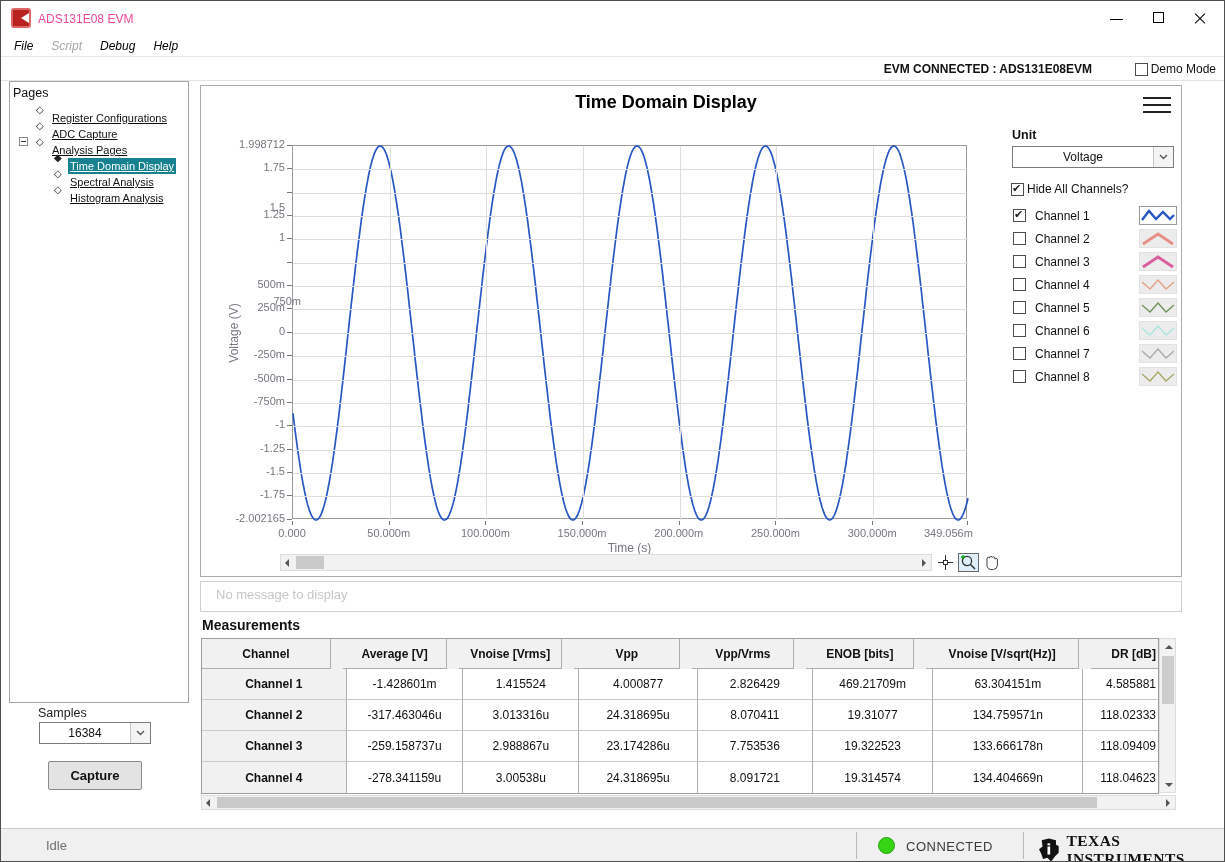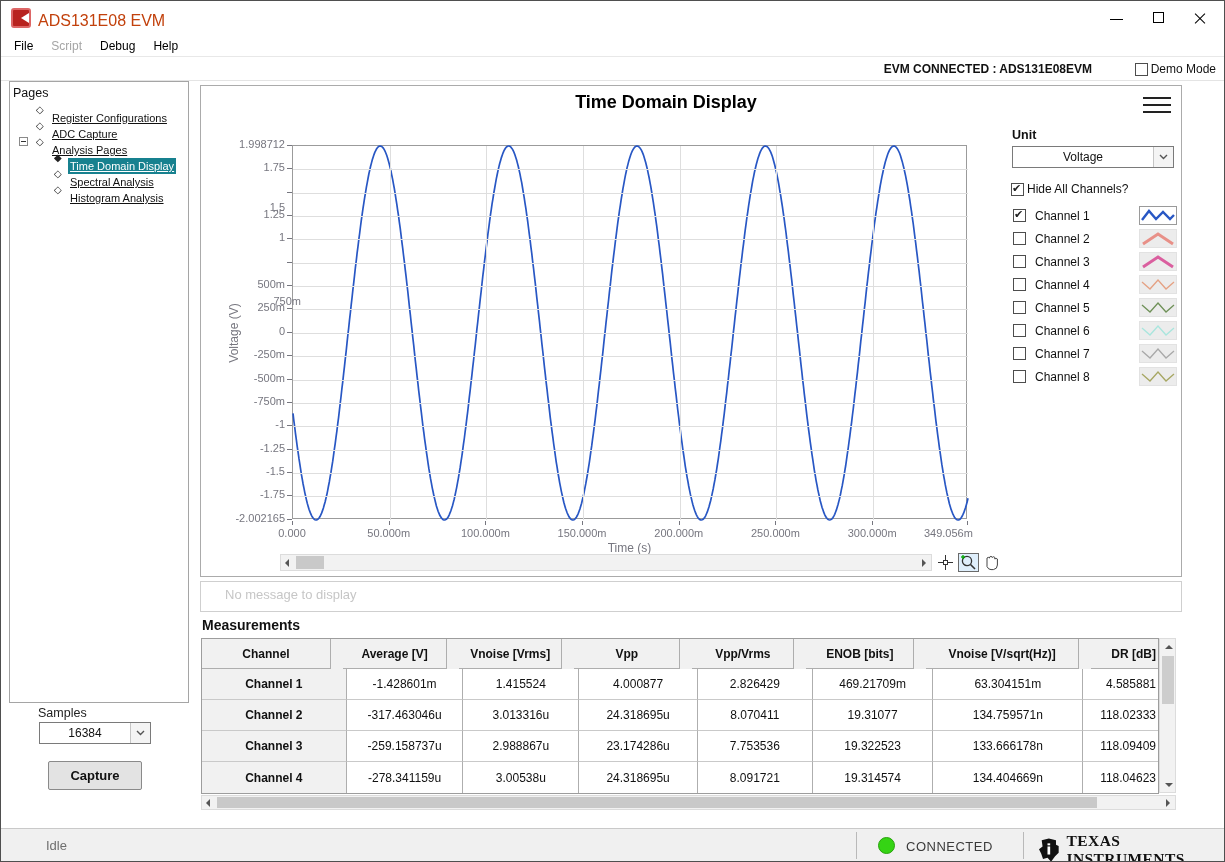--- a/index.html
+++ b/index.html
@@ -4,30 +4,30 @@
 <style>
   * { margin:0; padding:0; box-sizing:border-box; }
   html,body { background:#dcdcdc; }
   body { font-family:"Liberation Sans", sans-serif; font-size:12px; color:#111; }
   .win { position:relative; width:1225px; height:862px; background:#ffffff; border:1px solid #4f4f4f; overflow:hidden; }
 
   
   .titlebar { position:absolute; left:0; top:0; width:100%; height:35px; background:#fff; }
   .app-icon { position:absolute; left:10px; top:7px; width:20px; height:20px; background:#b8231f; border:2px solid #d66; border-radius:3px; }
   .app-icon:before { content:""; position:absolute; left:3px; top:3px; border:5px solid transparent; border-right:8px solid #fff; }
-  .title-text { position:absolute; left:37px; top:11px; font-size:16px; color:#c2410c;text-align:right; }
+  .title-text { position:absolute; left:37px; top:11px; font-size:12px; color:#ec4899;text-align:right; }
   .winbtn { position:absolute; top:0; width:45px; height:33px; cursor:default; }
   .winbtn.min { right:85px; } .winbtn.max { right:43px; } .winbtn.close { right:2px; }
   .winbtn .bar { position:absolute; left:16px; top:18px; width:13px; height:1px; background:#000; }
   .winbtn .box { position:absolute; left:17px; top:11px; width:11px; height:11px; border:1px solid #000; }
   .winbtn .x1,.winbtn .x2 { position:absolute; left:16px; top:17px; width:14px; height:1px; background:#000; }
   .winbtn .x1 { transform:rotate(45deg);} .winbtn .x2 { transform:rotate(-45deg);}
 
   
-  .menubar { position:absolute; left:0; top:35px; width:100%; height:21px; background:#fff; border-bottom:1px solid #e8e8e8; padding-left:4px; display:flex; align-items:center; }
+  .menubar { position:absolute; left:0; top:35px; width:100%; height:21px; background:#fff; border-bottom:1px solid #e8e8e8; padding-left:4px; display:flex; align-items:center;font-style:italic; }
   .menu-item { padding:2px 9px; font-size:12px; color:#000; }
   .menu-item.disabled { color:#a5a5a5; }
 
   
   .topstrip { position:absolute; left:0; top:57px; width:100%; height:23px; background:#fff; border-bottom:1px solid #e4e4e4; }
   .evm-text { position:absolute; right:132px; top:4px; font-weight:bold; font-size:12px; }
   .demo-wrap { position:absolute; right:8px; top:4px; display:flex; align-items:center; gap:3px; }
 
   
   .chk { display:inline-block; width:13px; height:13px; background:#fff; border:1px solid #4d4d4d; position:relative; flex:none; }
@@ -85,21 +85,21 @@
   .unit-label { position:absolute; left:811px; top:42px; font-weight:bold; font-size:12.5px; }
   .combo-unit { left:811px; top:60px; width:162px; height:22px; }
   .hideall { position:absolute; left:810px; top:96px; display:flex; align-items:center; gap:3px; font-size:12px; }
   .legend-rows { position:absolute; left:810px; top:118px; width:166px; }
   .legend-row { position:relative; height:23px; display:flex; align-items:center; }
   .legend-row .chk { margin-left:2px; }
   .legend-row .lbl { margin-left:9px; font-size:12px; flex:1; }
   .legend-icon { width:38px; height:19px; flex:none; display:block; }
 
   
-  .msgbox { position:absolute; left:199px; top:580px; width:982px; height:31px; background:#fff; border:1px solid #cfcfcf; font-size:13px; color:#c6c6c6; padding:5px 0 0 24px; }
+  .msgbox { position:absolute; left:199px; top:580px; width:982px; height:31px; background:#fff; border:1px solid #cfcfcf; font-size:13px; color:#c6c6c6; padding:5px 0 0 15px; }
 
   
   .meas-title { position:absolute; left:201px; top:616px; font-size:14px; font-weight:bold; }
   .mtable { position:absolute; left:200px; top:637px; width:958px; border:1px solid #9d9d9d; background:#fff; }
   .mrow { display:flex; height:31px; }
   .mrow.head { height:30px; background:#f1f1f1;gap:12px; }
   .mcell { border-right:1px solid #aeaeae; border-bottom:1px solid #c9c9c9; display:flex; align-items:center; justify-content:center; font-size:12px; overflow:hidden; white-space:nowrap; }
   .mrow:last-child .mcell { border-bottom:none; }
   .mcell:last-child { border-right:none; justify-content:flex-end; padding-right:2px; }
   .mrow.head .mcell { font-weight:bold; border-bottom:1px solid #aeaeae; }

